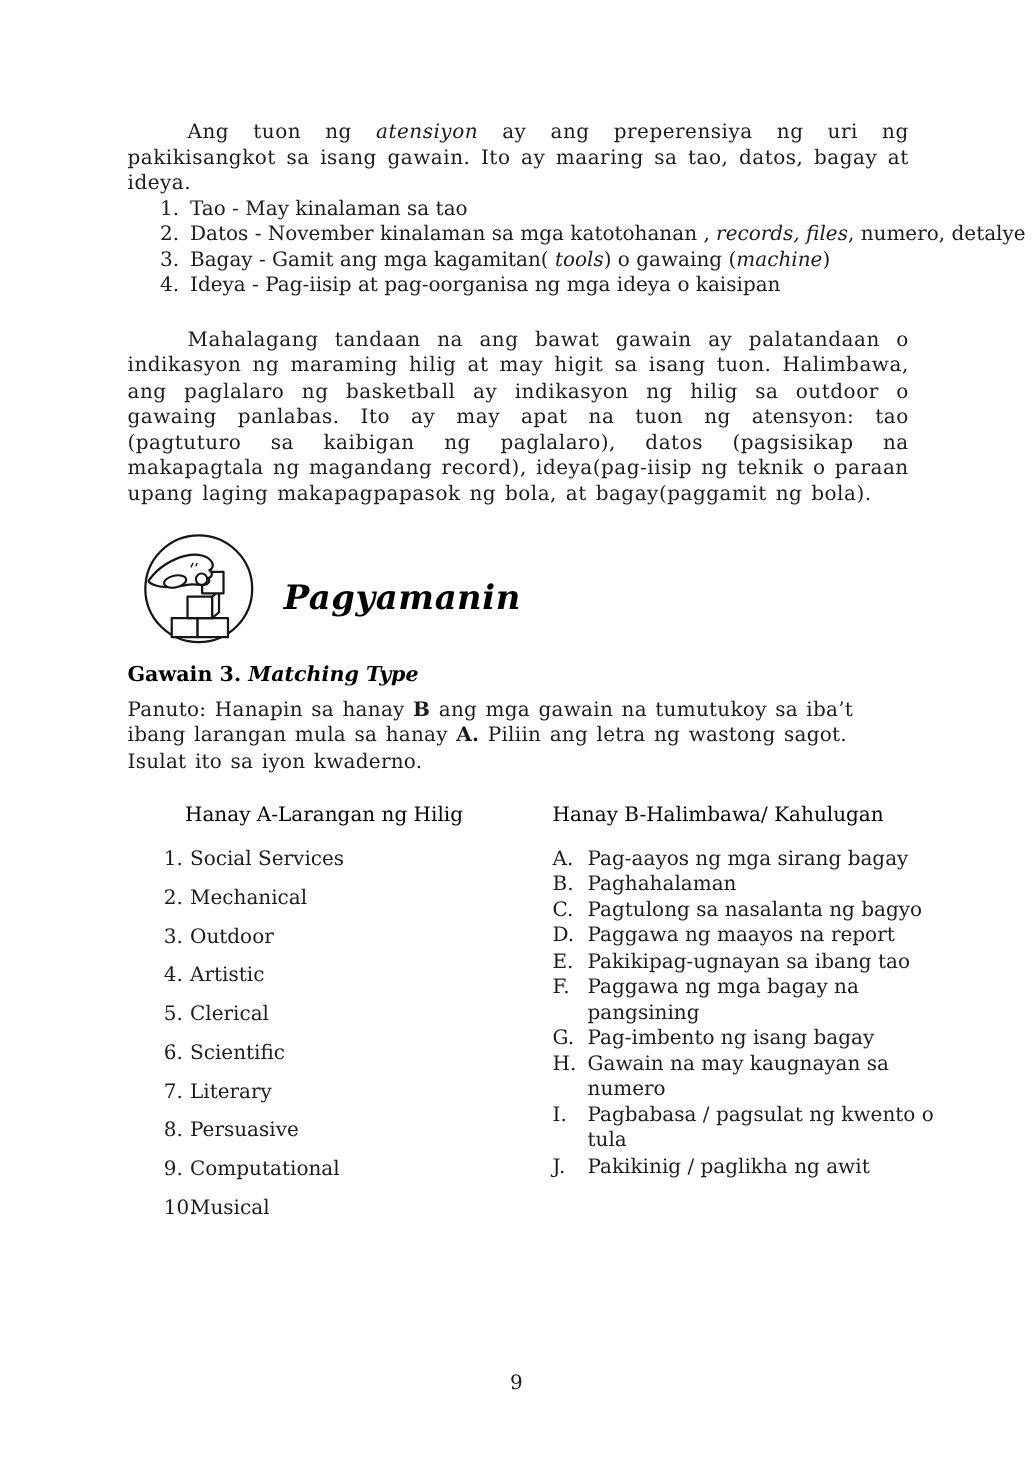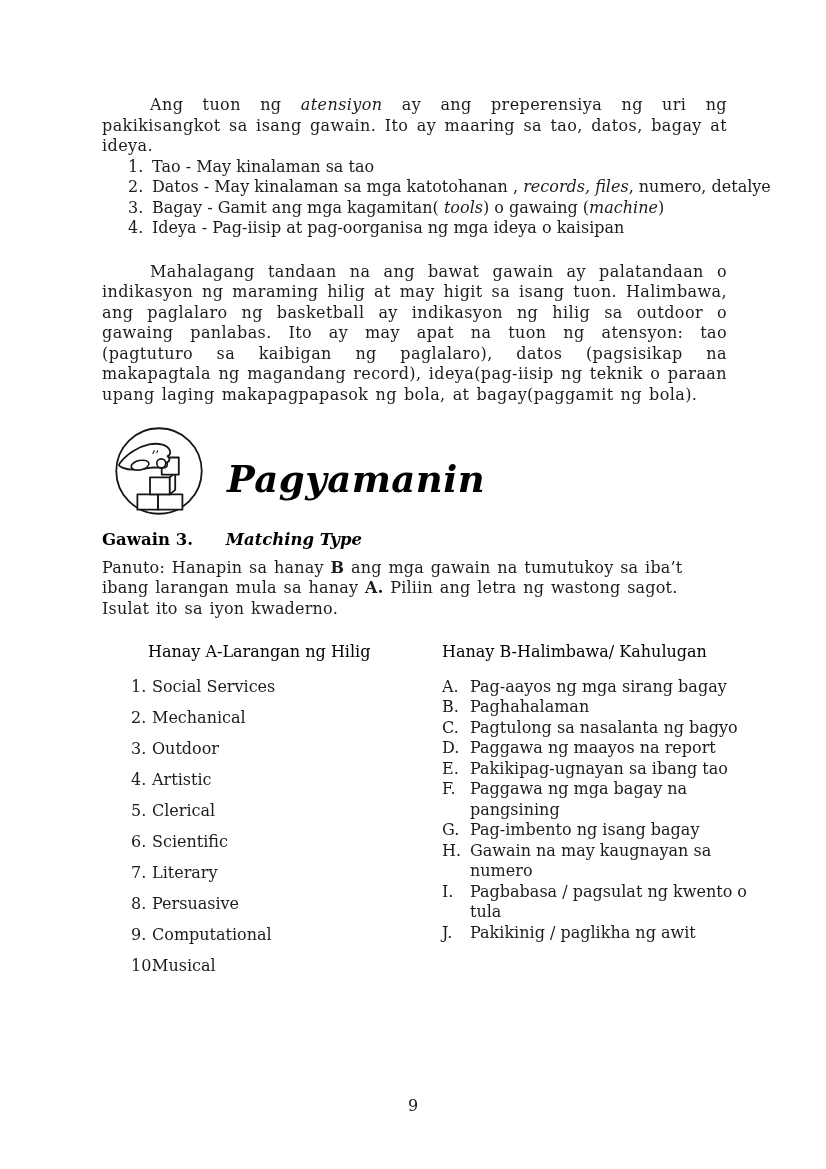--- a/index.html
+++ b/index.html
@@ -24,30 +24,30 @@
   .para2 { margin-top: 23px; }
 
   .intro-list { margin: 0; }
   .intro-item { display: flex; white-space: pre; }
   .intro-num { width: 24px; margin-left: 26px; flex: none; }
 
   .banner { display: flex; align-items: center; height: 90px; }
   .banner-icon { margin-left: 12px; flex: none; }
   .banner-title {
     margin-left: 23px;
-    font-size: 37px;
+    font-size: 27px;
     font-weight: bold;
     font-style: italic;
     letter-spacing: 0.5px;
     color: #000000;
     margin-top: 16px;
   }
 
   .activity { margin-top: 14px; font-weight: bold; font-size: 16.5px; color: #000000; }
-  .activity .type { font-style: italic; margin-left: 27px; }
+  .activity .type { font-style: italic; }
 
   .panuto { margin: 7px 0 0 0; letter-spacing: 0.2px; word-spacing: 1.5px; }
 
   .match { display: flex; margin-top: 23px; }
   .col-a { margin-left: 29px; width: 280px; flex: none; }
   .col-b { margin-left: 31px; flex: 1; min-width: 0; }
   .col-header { font-weight: normal; color: #000000; }
   .col-a .col-header { padding-left: 17px; }
   .col-items { margin-top: 14px; }
 
@@ -76,21 +76,21 @@
   <div class="content-top">
     <p class="para indent"><span>Ang tuon ng </span><i>atensiyon</i><span> ay ang preperensiya ng uri ng pakikisangkot sa isang gawain. Ito ay maaring sa tao, datos, bagay at ideya.</span></p>
 
     <div class="intro-list">
       <div class="intro-item">
         <span class="intro-num">1.</span>
         <span><span>Tao - May kinalaman sa tao</span></span>
       </div>
       <div class="intro-item">
         <span class="intro-num">2.</span>
-        <span><span>Datos - May kinalaman sa mga katotohanan , </span><i>records, files</i><span>, numero, detalye</span></span>
+        <span><span>Datos - November kinalaman sa mga katotohanan , </span><i>records, files</i><span>, numero, detalye</span></span>
       </div>
       <div class="intro-item">
         <span class="intro-num">3.</span>
         <span><span>Bagay - Gamit ang mga kagamitan( </span><i>tools</i><span>) o gawaing (</span><i>machine</i><span>)</span></span>
       </div>
       <div class="intro-item">
         <span class="intro-num">4.</span>
         <span><span>Ideya - Pag-iisip at pag-oorganisa ng mga ideya o kaisipan</span></span>
       </div>
     </div>

